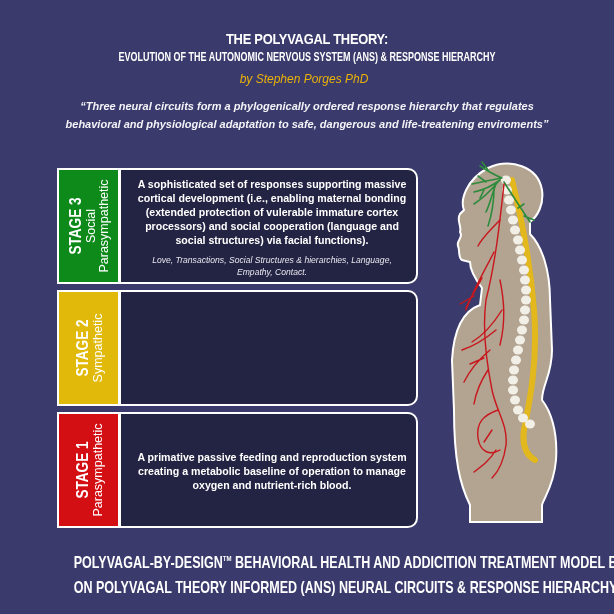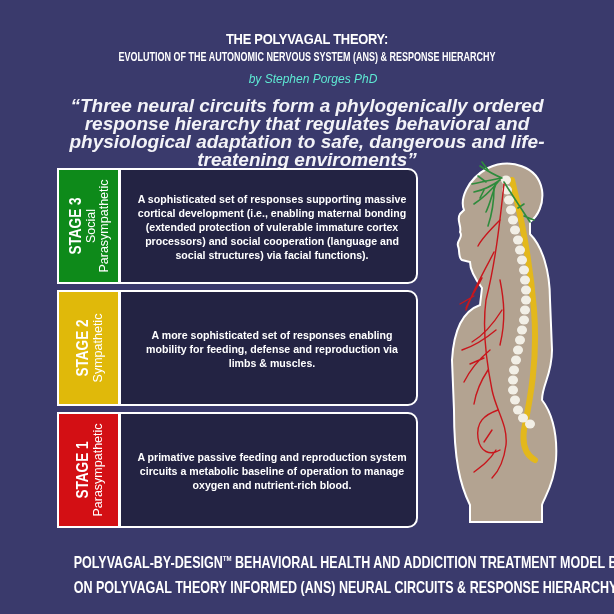--- a/index.html
+++ b/index.html
@@ -15,26 +15,26 @@
     text-align: center; font-family: "Liberation Sans", sans-serif;
     font-weight: bold; font-size: 15px; letter-spacing: -0.3px;
     transform: scaleX(0.86); transform-origin: center;
   }
   .subtitle {
     position: absolute; top: 50px; left: 0; width: 614px;
     text-align: center; font-weight: bold; font-size: 12.5px;
     transform: scaleX(0.72); transform-origin: center; white-space: nowrap;
   }
   .author {
-    position: absolute; top: 72px; left: 12px; width: 602px;
-    text-align: center; font-style: italic; font-size: 12px; color: #5eead4;
+    position: absolute; top: 72px; left: 3px; width: 602px;
+    text-align: center; font-style: italic; font-size: 12px; color: #eab308;
   }
   .quote {
     position: absolute; top: 97px; left: 60px; width: 494px;
-    text-align: center; font-style: italic; font-weight: bold; font-size: 19px;
+    text-align: center; font-style: italic; font-weight: bold; font-size: 11px;
     line-height: 18px; color: #f3f3f8;
   }
   .card {
     position: absolute; left: 57px; width: 361px; height: 116px;
     border: 2.5px solid #ffffff; border-radius: 0 10px 10px 0;
     background: #232343; display: flex;
   }
   .stage-tab {
     width: 62px; height: 100%; position: relative; flex: none;
     border-right: 3px solid #ffffff;
@@ -78,44 +78,44 @@
 <div class="card" style="top:168px;">
   <div class="stage-tab" style="background:#0e8a1a;">
     <div class="rot">
       <span class="stage-label">STAGE 3</span>
       <span class="stage-sub">Social</span>
       <span class="stage-sub">Parasympathetic</span>
     </div>
   </div>
   <div class="card-body">
     <div class="card-desc">A sophisticated set of responses supporting massive cortical development (i.e., enabling maternal bonding (extended protection of vulerable immature cortex processors) and social cooperation (language and social structures) via facial functions).</div>
+    <div class="card-examples">Love, Transactions, Social Structures &amp; hierarchies, Language, Empathy, Contact.</div>
   </div>
 </div>
 
 <div class="card" style="top:290px;">
   <div class="stage-tab" style="background:#e0b90a;">
     <div class="rot">
       <span class="stage-label">STAGE 2</span>
       <span class="stage-sub">Sympathetic</span>
     </div>
   </div>
   <div class="card-body">
-    <div class="card-desc">A more sophisticated set of responses enabling mobility for feeding, defense and reproduction via limbs &amp; muscles.</div>
   </div>
 </div>
 
 <div class="card" style="top:412px;">
   <div class="stage-tab" style="background:#d30f14;">
     <div class="rot">
       <span class="stage-label">STAGE 1</span>
       <span class="stage-sub">Parasympathetic</span>
     </div>
   </div>
   <div class="card-body">
-    <div class="card-desc">A primative passive feeding and reproduction system circuits a metabolic baseline of operation to manage oxygen and nutrient-rich blood.</div>
+    <div class="card-desc">A primative passive feeding and reproduction system creating a metabolic baseline of operation to manage oxygen and nutrient-rich blood.</div>
   </div>
 </div>
 
 <svg class="figure" viewBox="0 0 180 375" xmlns="http://www.w3.org/2000/svg">
 
   <path d="M58,8 C80,-2 108,6 112,30 C114,44 108,56 100,62 L100,74 C112,86 120,110 120,140 L122,190 C122,215 112,225 112,240 C120,250 128,270 126,300 C124,325 114,338 112,345 L112,362 L40,362 L40,345 C30,325 24,300 24,250 L22,200 C24,165 36,150 50,145 L52,128 C46,120 40,110 40,102 L32,100 C28,98 30,90 28,86 C26,80 34,78 30,72 C32,66 26,60 30,54 L34,50 C30,40 36,20 58,8 Z" fill="#b3a391" stroke="#ffffff" stroke-width="2"></path>
 
   <path d="M82,20 C92,60 100,100 104,150 C108,200 100,240 94,270 C92,285 96,295 105,300" fill="none" stroke="#e3b81c" stroke-width="6" stroke-linecap="round"></path>
 
   <g fill="#f2efe6">

